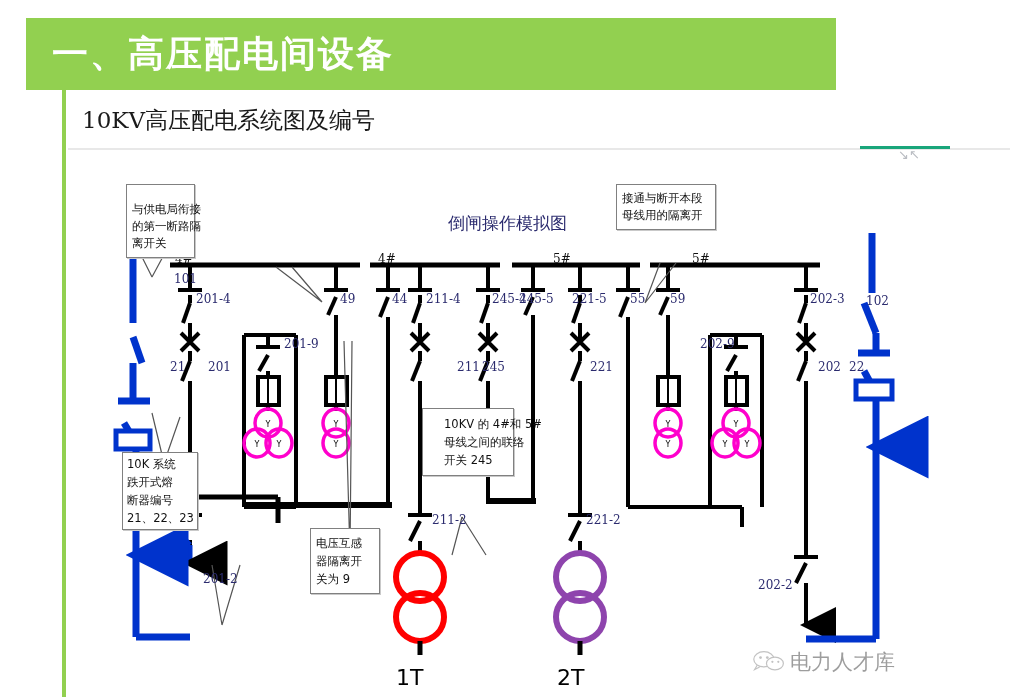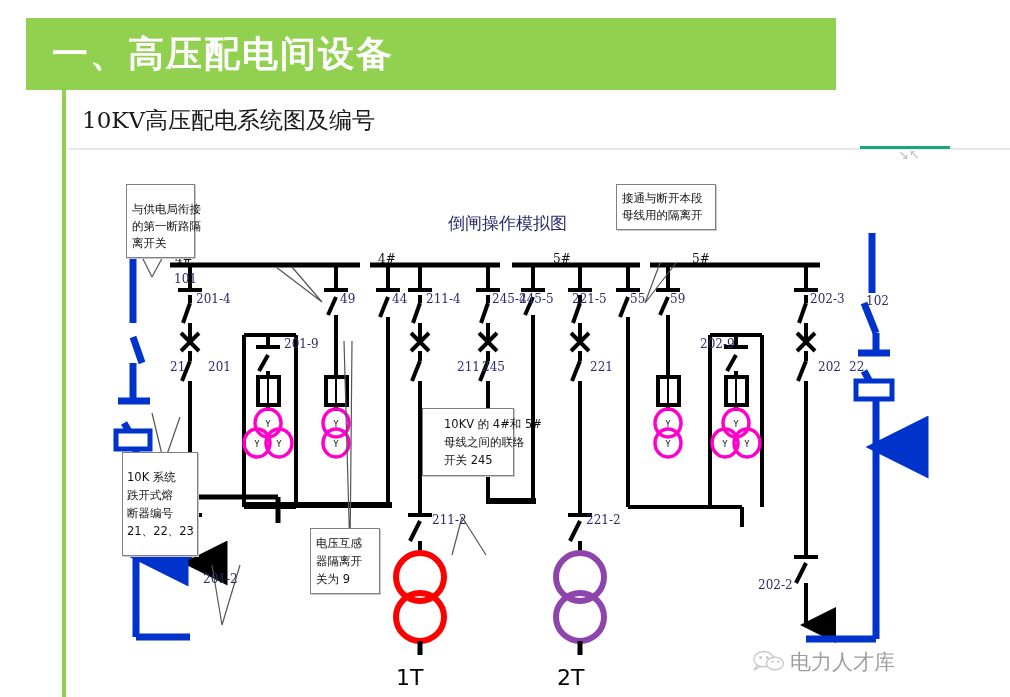--- a/index.html
+++ b/index.html
@@ -55,21 +55,21 @@
     box-shadow:1px 1px 0 #c9c9c9;
     font-family:"DejaVu Sans","Liberation Sans",sans-serif;
     color:#111;
     box-sizing:border-box;
     z-index:6;
   }
   .callout div{white-space:nowrap;}
   #cal-101{left:126px;top:184px;width:69px;padding:16px 4px 5px 5px;font-size:11.5px;line-height:17px;}
   #cal-201{left:238px;top:170px;width:74px;padding:4px 4px;font-size:11.5px;line-height:17px;}
   #cal-bus{left:616px;top:184px;width:100px;padding:5px 5px;font-size:11.5px;line-height:17px;}
-  #cal-fuse{left:122px;top:452px;width:76px;padding:15px 4px;font-size:11.5px;line-height:18px;}
+  #cal-fuse{left:122px;top:452px;width:76px;padding:2px 4px;font-size:11.5px;line-height:18px;}
   #cal-245{left:422px;top:408px;width:92px;padding:6px 21px;font-size:11.5px;line-height:18px;}
   #cal-pt9{left:310px;top:528px;width:70px;padding:5px 5px;font-size:11.5px;line-height:18px;}
   
   #sim-title{
     position:absolute;left:448px;top:212px;
     font-size:17px;color:#2b2b6e;white-space:nowrap;
     font-family:"DejaVu Sans","Liberation Sans",sans-serif;
     z-index:4;
   }
   

